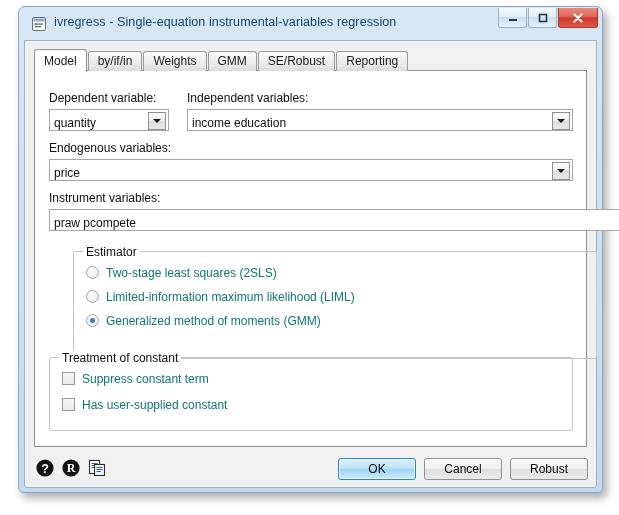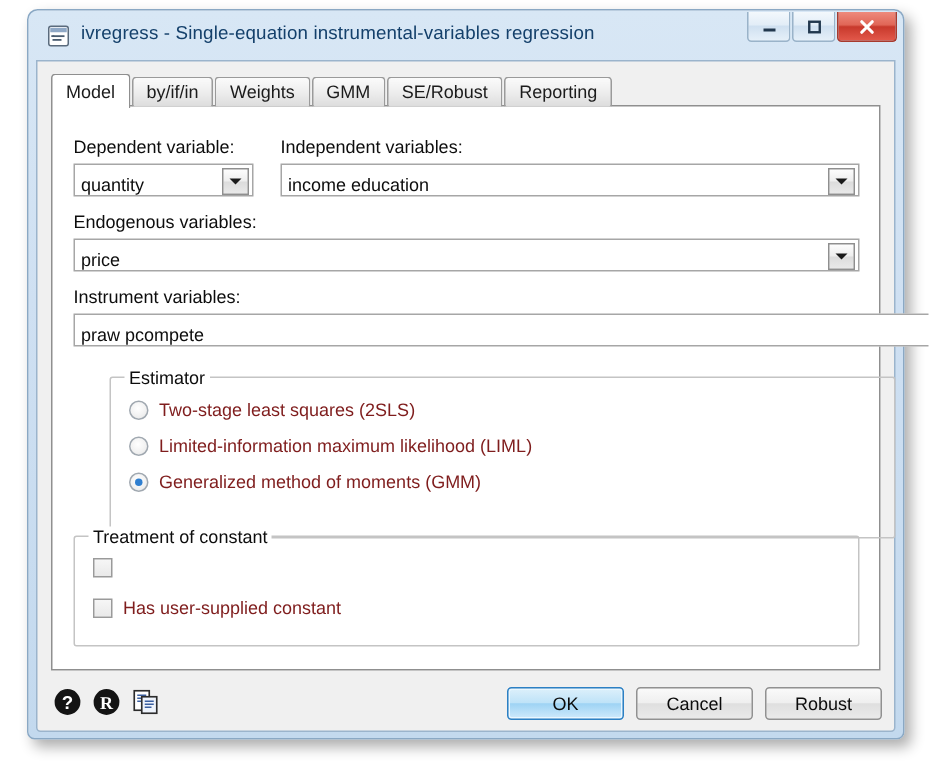--- a/index.html
+++ b/index.html
@@ -177,23 +177,23 @@
     background: #ffffff;
     padding: 0 3px;
     font-size: 12px;
     color: #0d0d0d;
     white-space: nowrap;
   }
 
   .optrow {
     position: absolute;
     display: flex;
-    align-items: flex-end;
-    font-size: 12px;
-    color: #7f1d1d;
+    align-items: flex-start;
+    font-size: 12px;
+    color: #0f766e;
     white-space: nowrap;
   }
   .radio {
     width: 13px; height: 13px;
     border-radius: 50%;
     border: 1px solid #a0a8b0;
     background: radial-gradient(circle at 45% 38%, #ffffff 0%, #f2f2f2 55%, #e2e2e2 100%);
     margin-right: 7px;
     flex: 0 0 auto;
     position: relative;
@@ -364,20 +364,21 @@
             <span class="radio on"></span>
             <span>Generalized method of moments (GMM)</span>
           </div>
         </div>
 
         <div class="group" style="left:14px; top:286px; width:524px; height:74px;">
           <span class="group-label">Treatment of constant</span>
 
           <div class="optrow" style="left:12px; top:14px;">
             <span class="checkbox"></span>
+            <span>Suppress constant term</span>
           </div>
 
           <div class="optrow" style="left:12px; top:40px;">
             <span class="checkbox"></span>
             <span>Has user-supplied constant</span>
           </div>
         </div>
 
       </div>
 

